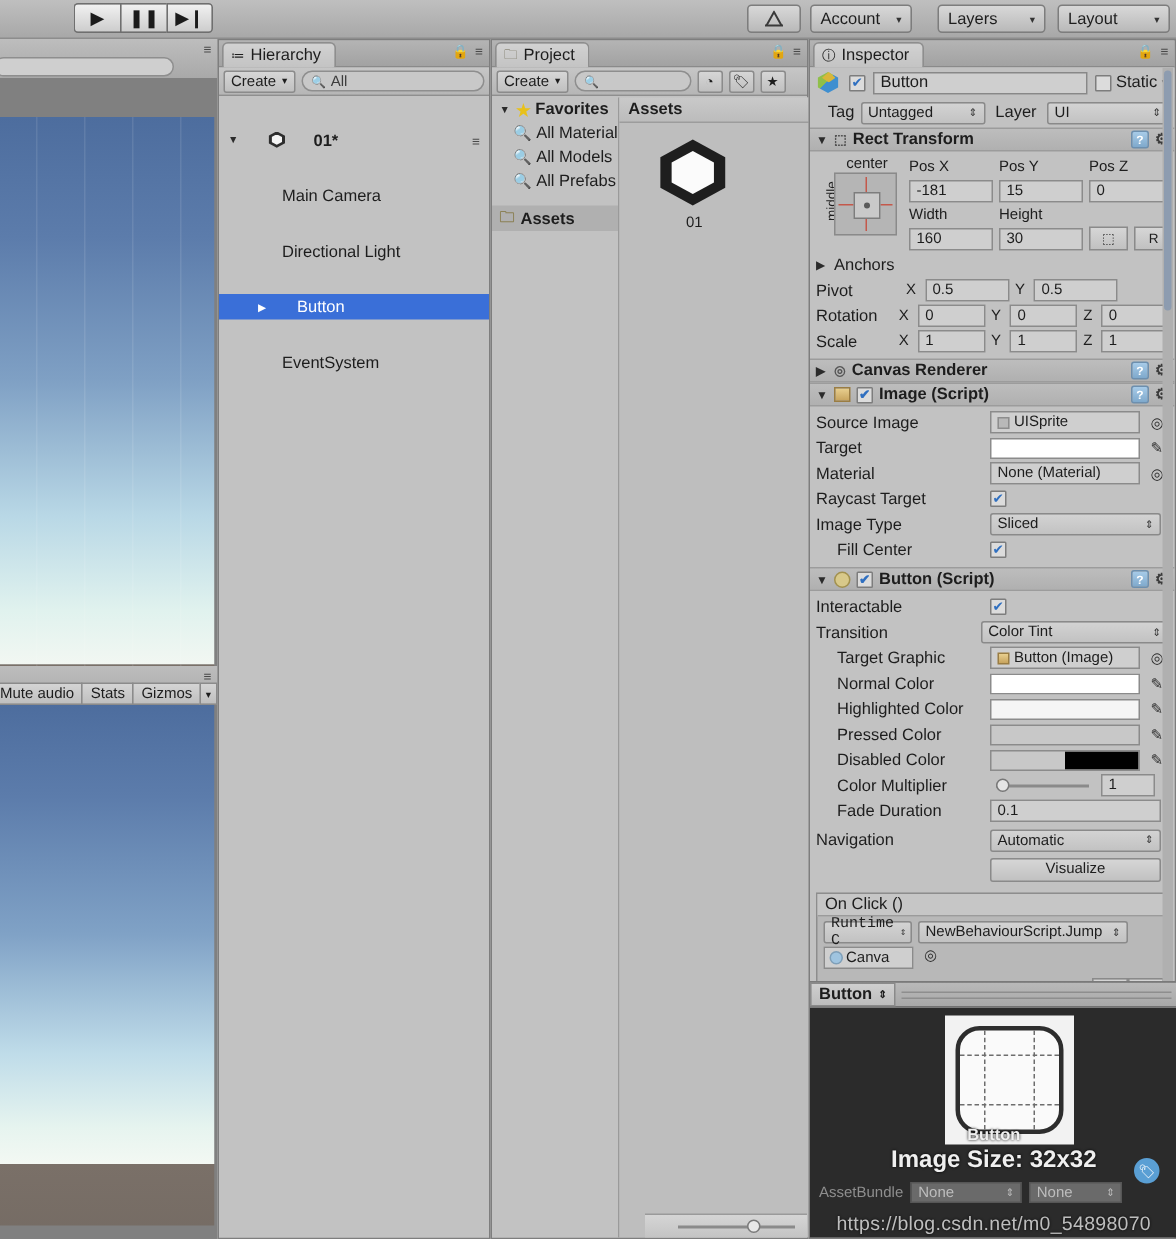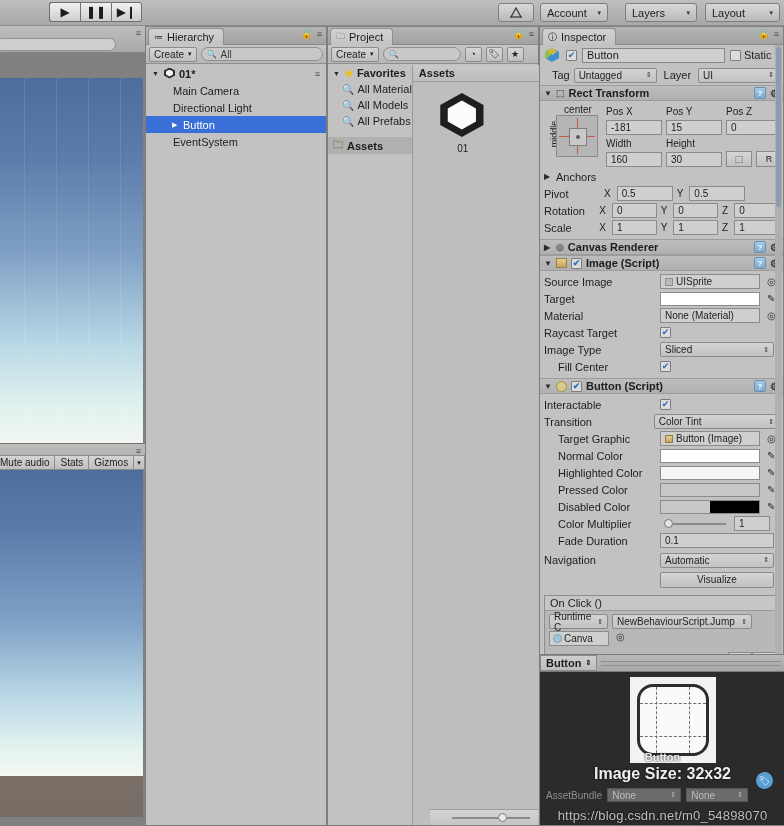--- a/index.html
+++ b/index.html
@@ -128,22 +128,22 @@
   .gbtn:last-child{ border-right:1px solid #8b8b8b; }
   #game-clip{ position:absolute; left:0; top:26px; width:143px; height:347px; overflow:hidden; }
   #game-sky{ top:0; height:306px;
     background:linear-gradient(to bottom,#4d6d9e 0%,#5c7cab 20%,#80a2c6 50%,#bfdce9 76%,#e6f4ef 92%,#f3f8f3 100%);}
   #game-ground{ top:306px; height:120px; }
 
   
   #hierarchy{ left:145px; top:26px; width:182px; height:800px; }
   .hbody{ position:absolute; left:0; top:38px; right:0; bottom:0; background:#c2c2c2; overflow:hidden;}
   .row{
-    height:17px; display:flex; align-items:center; gap:3px;
-    padding-left:6px; font-size:11px; color:#1d1d1d; white-space:nowrap;
+    height:17px; display:flex; align-items:center; gap:18px;
+    padding-left:6px; font-size:11px; color:#1d1d1d; white-space:nowrap;margin-top:20px;
   }
   .row.sel{ background:#3a6fd8; color:#fff; }
   .arrow{ font-size:7px; width:8px; display:inline-block; color:#2b2b2b;}
   .row.sel .arrow{ color:#fff;}
   .unity-ico{
     width:13px; height:12px; display:inline-block; position:relative;
   }
   .unity-ico::before{
     content:""; position:absolute; left:1px; top:0px;
     width:11px; height:11px; background:#2d2d2d;
@@ -819,21 +819,21 @@
         </div>
         <div class="frow">
           <span class="flbl"></span>
           <span class="btn-wide" style="width:114px;">Visualize</span>
         </div>
       </div>
 
       <div class="onclick-box">
         <div class="onclick-title">On Click ()</div>
         <div class="onclick-row">
-          <span class="dropdown" style="width:59px;">
+          <span class="dropdown" style="width:59px;font-family:Liberation Mono, monospace;">
             <span>Runtime C</span>
             <span class="dcar">⇕</span>
           </span>
           <span class="dropdown" style="width:140px;">
             <span>NewBehaviourScript.Jump</span>
             <span class="dcar">⇕</span>
           </span>
         </div>
         <div class="onclick-row2">
           <span class="canvas-ref">

